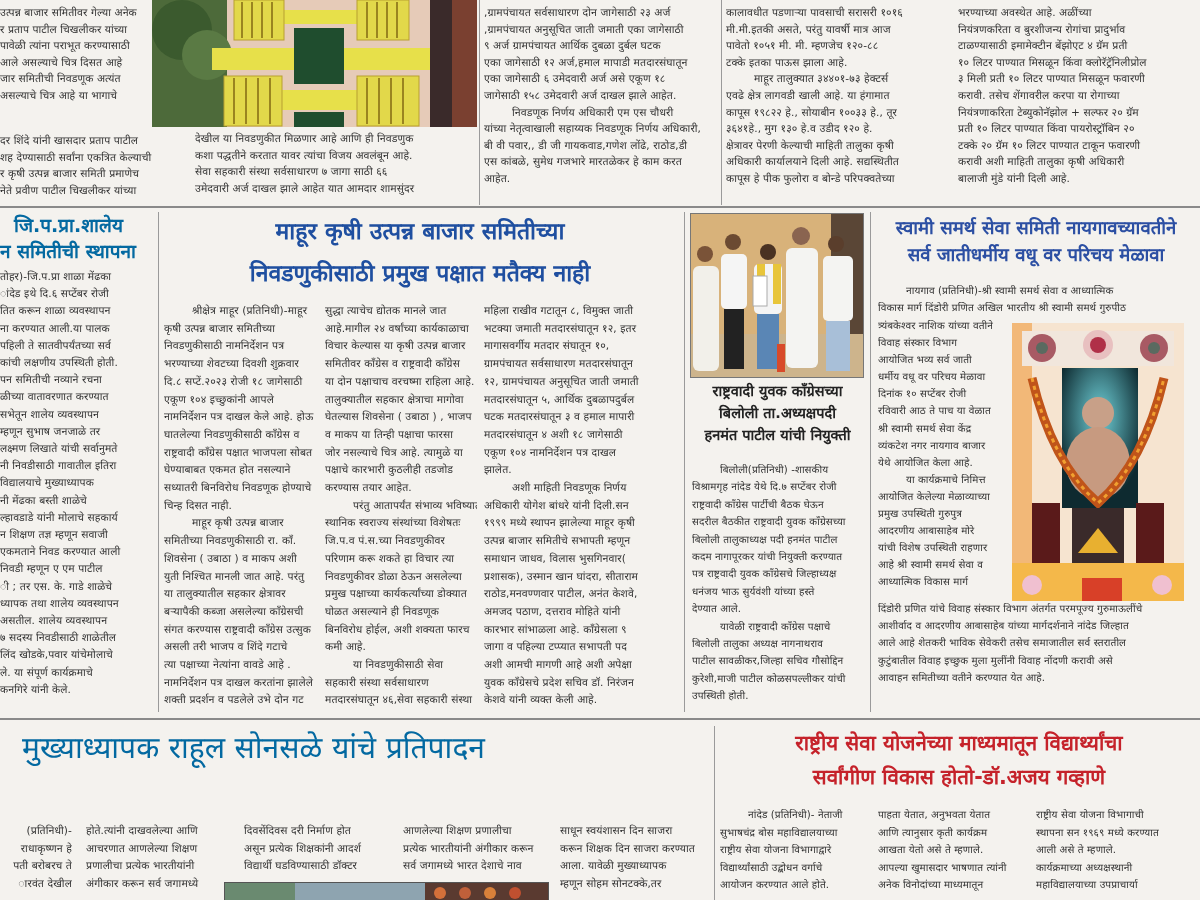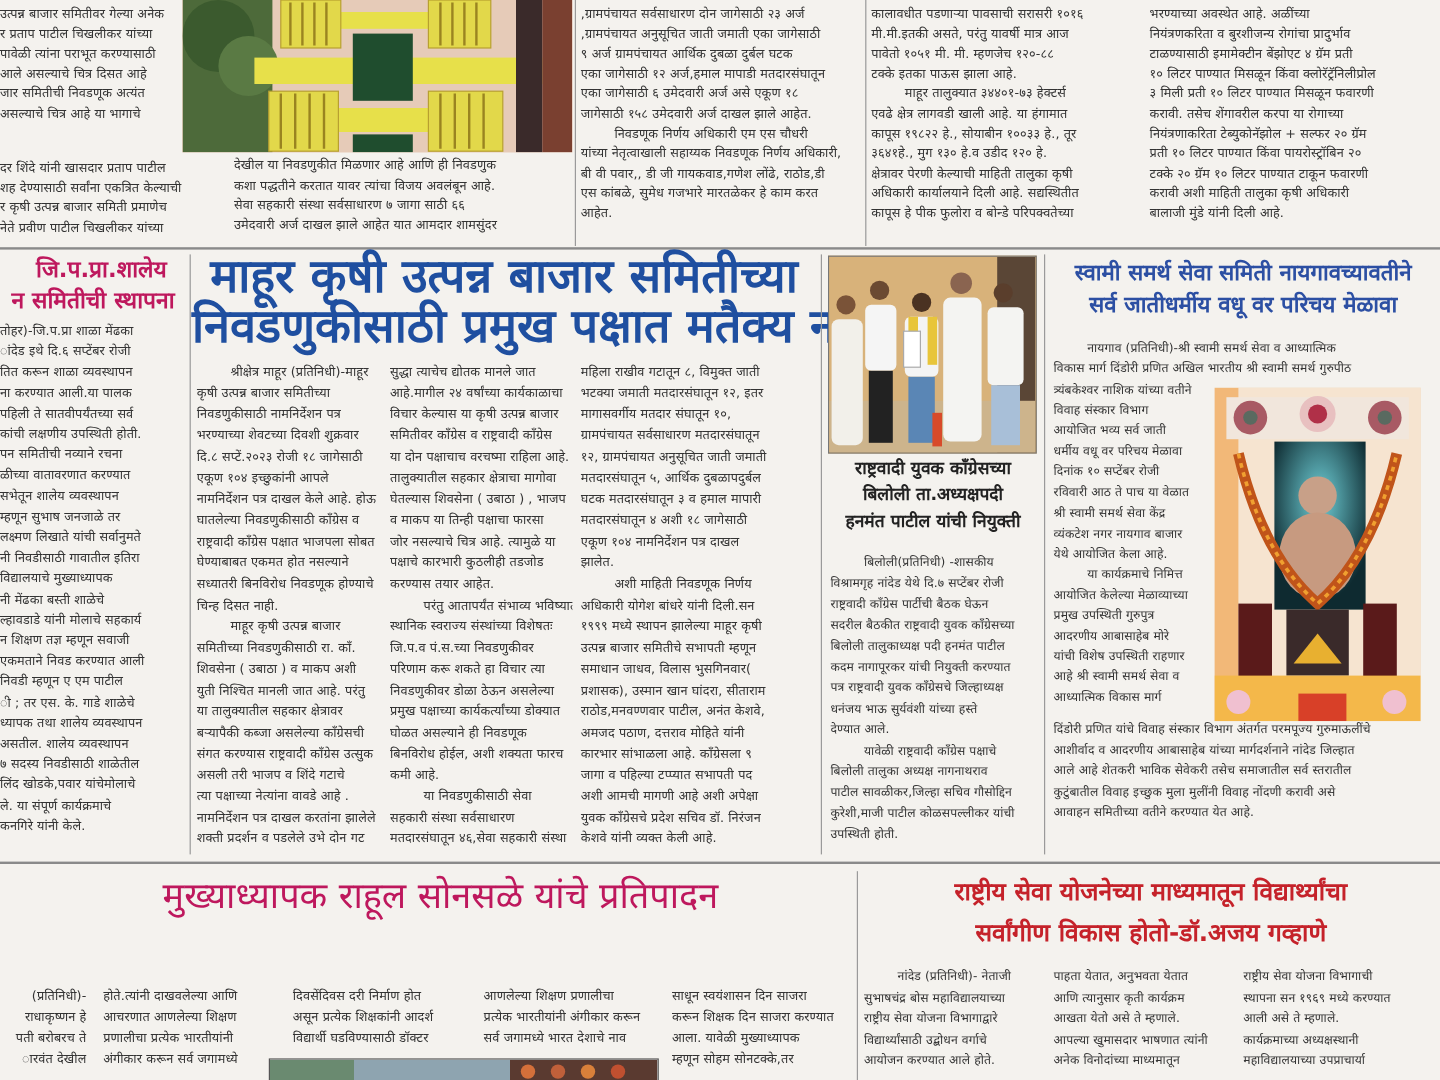--- a/index.html
+++ b/index.html
@@ -3,21 +3,21 @@
 <meta charset="utf-8">
 <style>
   html,body{margin:0;padding:0;}
   body{width:1200px;height:900px;overflow:hidden;background:#f4f2ee;font-family:"DejaVu Sans","Liberation Sans",sans-serif;color:#2a2a2a;position:relative;}
   .col{position:absolute;font-size:10.6px;line-height:16.6px;color:#333;text-align:justify;overflow:hidden;letter-spacing:0.1px;}
   .col p{margin:0;white-space:nowrap;overflow:hidden;}
   .col p.ind{text-indent:28px;}
   .rule-h{position:absolute;height:2px;background:#8a8a8a;}
   .rule-v{position:absolute;width:1px;background:#9a9a9a;}
   .hl-blue{position:absolute;color:#1f4fa0;font-weight:bold;text-align:center;white-space:nowrap;}
-  .hl-black{position:absolute;color:#be185d;font-weight:bold;white-space:nowrap;text-align:center;}
+  .hl-black{position:absolute;color:#0369a1;font-weight:bold;white-space:nowrap;}
   .hl-red{position:absolute;color:#c5222a;font-weight:bold;text-align:center;white-space:nowrap;}
   .hl-dark{position:absolute;color:#222;font-weight:bold;text-align:center;white-space:nowrap;}
   .photo{position:absolute;overflow:hidden;border:1px solid #777;}
 </style>
 </head>
 <body>
 
 <div class="col" style="left:0;top:4px;width:150px;">
   <p>उत्पन्न बाजार समितीवर गेल्या अनेक</p>
   <p>र प्रताप पाटील चिखलीकर यांच्या</p>
@@ -152,21 +152,21 @@
   <p>ध्यापक तथा शालेय व्यवस्थापन</p>
   <p>असतील. शालेय व्यवस्थापन</p>
   <p>७ सदस्य निवडीसाठी शाळेतील</p>
   <p>लिंद खोडके,पवार यांचेमोलाचे</p>
   <p>ले. या संपूर्ण कार्यक्रमाचे</p>
   <p>कनगिरे यांनी केले.</p>
 </div>
 
 <div class="rule-v" style="left:158px;top:212px;height:500px;"></div>
 
-<div class="hl-blue" style="left:160px;top:210px;width:520px;font-size:39px;line-height:42px;">
+<div class="hl-blue" style="left:160px;top:210px;width:520px;font-size:23px;line-height:42px;">
   <div>माहूर कृषी उत्पन्न बाजार समितीच्या</div>
   <div>निवडणुकीसाठी प्रमुख पक्षात मतैक्य नाही</div>
 </div>
 
 <div class="col" style="left:164px;top:302px;width:152px;line-height:17.7px;">
   <p class="ind">श्रीक्षेत्र माहूर (प्रतिनिधी)-माहूर</p>
   <p>कृषी उत्पन्न बाजार समितीच्या</p>
   <p>निवडणुकीसाठी नामनिर्देशन पत्र</p>
   <p>भरण्याच्या शेवटच्या दिवशी शुक्रवार</p>
   <p>दि.८ सप्टें.२०२३ रोजी १८ जागेसाठी</p>

